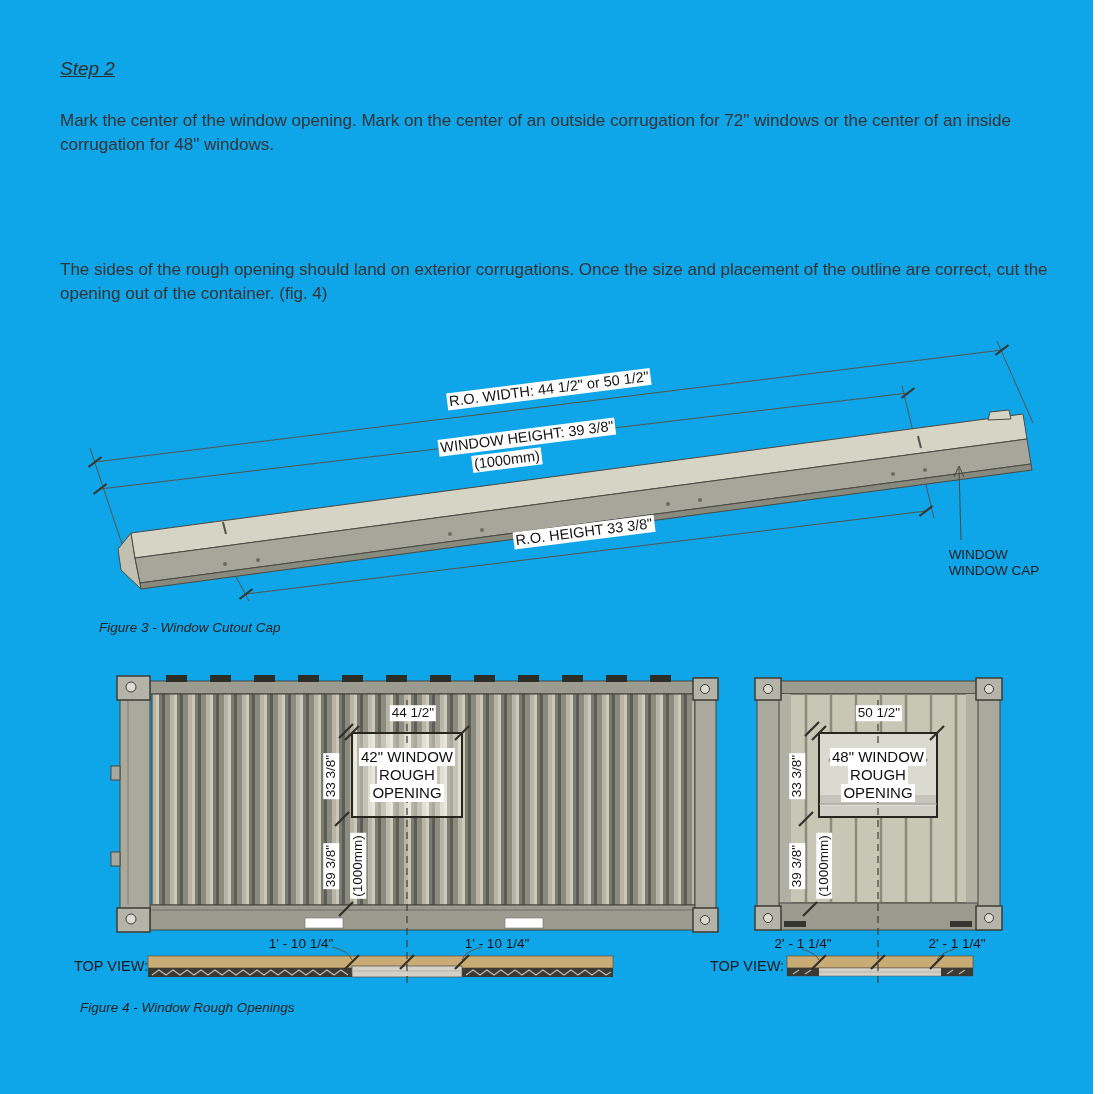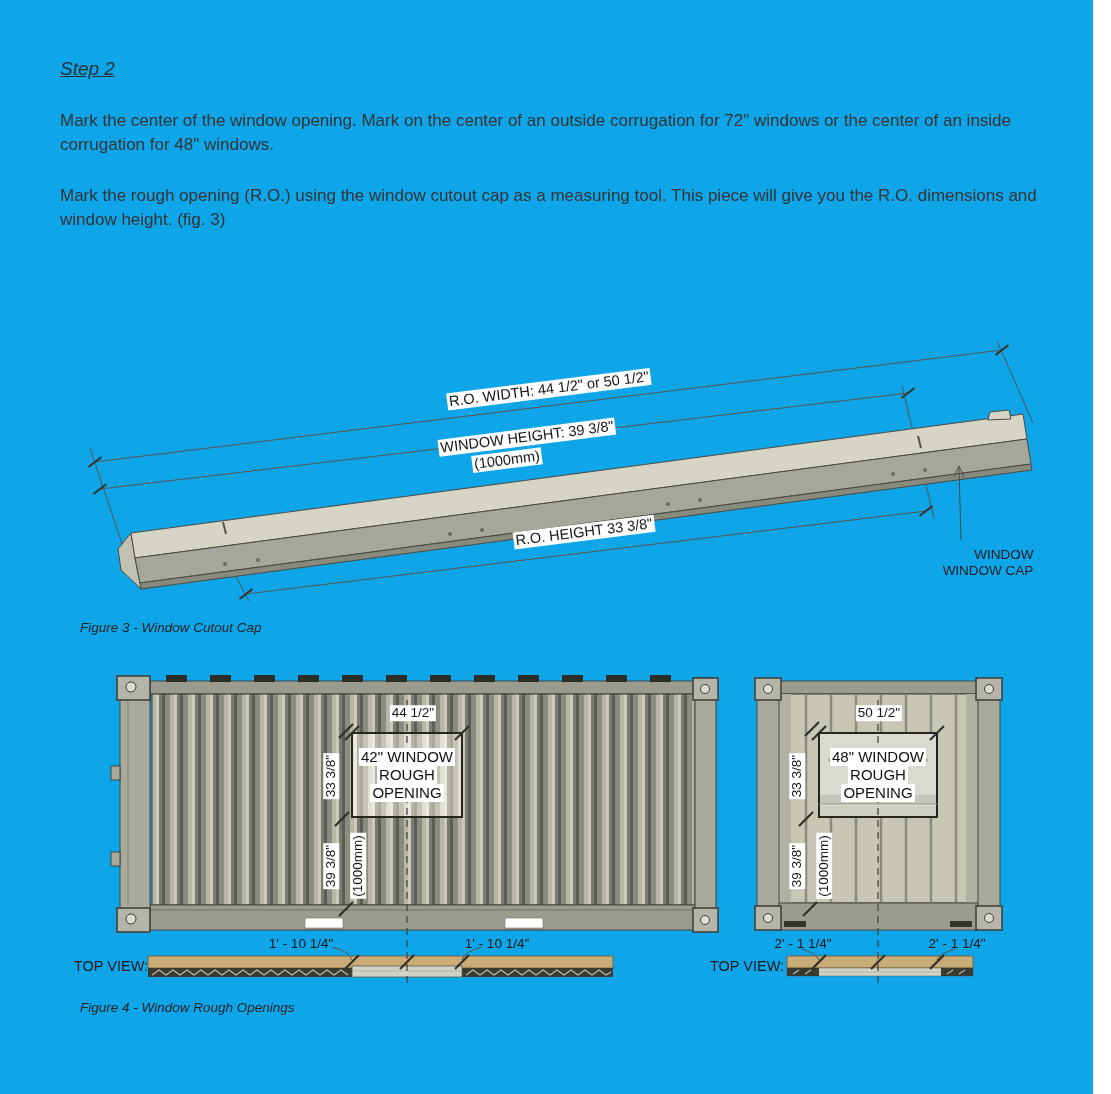--- a/index.html
+++ b/index.html
@@ -8,37 +8,37 @@
   .heading{position:absolute;left:60px;top:58px;font-size:19px;font-style:italic;
            text-decoration:underline;color:#2e2e2e;}
   .para{position:absolute;left:60px;width:1005px;font-size:17px;line-height:24px;color:#333;}
   .caption{position:absolute;font-size:13.5px;font-style:italic;color:#222;}
   .fig-svg{position:absolute;}
   .lab{position:absolute;background:#fff;padding:0 2px;font-size:13.5px;color:#151515;
        white-space:nowrap;line-height:1.15;transform:translate(-50%,-50%);}
   .rot7{transform:translate(-50%,-50%) rotate(-7.2deg);font-size:14.5px;}
   .rot90{transform:translate(-50%,-50%) rotate(-90deg);}
   .nobg{background:transparent;}
-  .capLabel{position:absolute;transform:translate(-50%,-50%);text-align:right;
-            font-size:13.5px;color:#1c1c1c;line-height:16px;background:transparent;}
+  .capLabel{position:absolute;transform:translate(-50%,-50%);text-align:left;
+            font-size:13.5px;color:#1c1c1c;line-height:16px;background:transparent;margin-left:6px;}
   .capLabel span{display:block;}
   .openLabel{position:absolute;transform:translate(-50%,-50%);text-align:center;
              font-size:15px;color:#101010;line-height:18px;}
   .openLabel span{display:inline-block;background:#fff;padding:0 2px;}
   .topview{position:absolute;font-size:14.5px;color:#1a1a1a;transform:translate(0,-50%);
            white-space:nowrap;text-align:center;}
 </style>
 </head>
 <body>
 
 <div class="page">
 
   <div class="heading">Step 2</div>
   <p class="para" style="top:92px;">Mark the center of the window opening. Mark on the center of an outside corrugation for 72" windows or the center of an inside corrugation for 48" windows.</p>
-  <p class="para" style="top:167px;">Mark the rough opening (R.O.) using the window cutout cap as a measuring tool. This piece will give you the R.O. dimensions and window height. (fig. 3)</p>
+  <p class="para" style="top:241px;">The sides of the rough opening should land on exterior corrugations. Once the size and placement of the outline are correct, cut the opening out of the container. (fig. 4)</p>
 
   <svg class="fig-svg" style="left:60px;top:335px;" width="1010" height="268" viewBox="60 335 1010 268">
     <g stroke="#55554d" stroke-width="1">
       <line x1="90" y1="448" x2="124" y2="550"></line>
       <line x1="997" y1="341" x2="1033" y2="423"></line>
       <line x1="902" y1="386" x2="934" y2="518"></line>
       <line x1="226" y1="558" x2="249" y2="601"></line>
       <line x1="95" y1="462" x2="1002" y2="350"></line>
       <line x1="100" y1="489" x2="908" y2="393"></line>
       <line x1="246" y1="594" x2="926" y2="511"></line>
@@ -78,21 +78,21 @@
   </svg>
 
   <div class="lab rot7" style="left:549px;top:389px;">R.O. WIDTH: 44 1/2" or 50 1/2"</div>
   <div class="lab rot7" style="left:527px;top:437px;">WINDOW HEIGHT:  39 3/8"</div>
   <div class="lab rot7" style="left:507px;top:460px;">(1000mm)</div>
   <div class="lab rot7" style="left:584px;top:532px;">R.O. HEIGHT 33 3/8"</div>
   <div class="capLabel" style="left:988px;top:563px;">
     <span>WINDOW</span>
     <span>WINDOW CAP</span>
   </div>
-  <div class="caption" style="left:80px;top:620px;">Figure 3 - Window Cutout Cap</div>
+  <div class="caption" style="left:99px;top:620px;">Figure 3 - Window Cutout Cap</div>
 
   <svg class="fig-svg" style="left:60px;top:665px;" width="1050" height="360" viewBox="60 665 1050 360">
     <defs>
       <pattern id="corr" width="18" height="10" patternUnits="userSpaceOnUse">
         <rect width="18" height="10" fill="#8b8c80"></rect>
         <rect x="0" width="3" height="10" fill="#5c5d54"></rect>
         <rect x="3" width="5" height="10" fill="#8b8c80"></rect>
         <rect x="8" width="4" height="10" fill="#b7b6a6"></rect>
         <rect x="12" width="3" height="10" fill="#cbcaba"></rect>
         <rect x="15" width="3" height="10" fill="#7b7c71"></rect>

